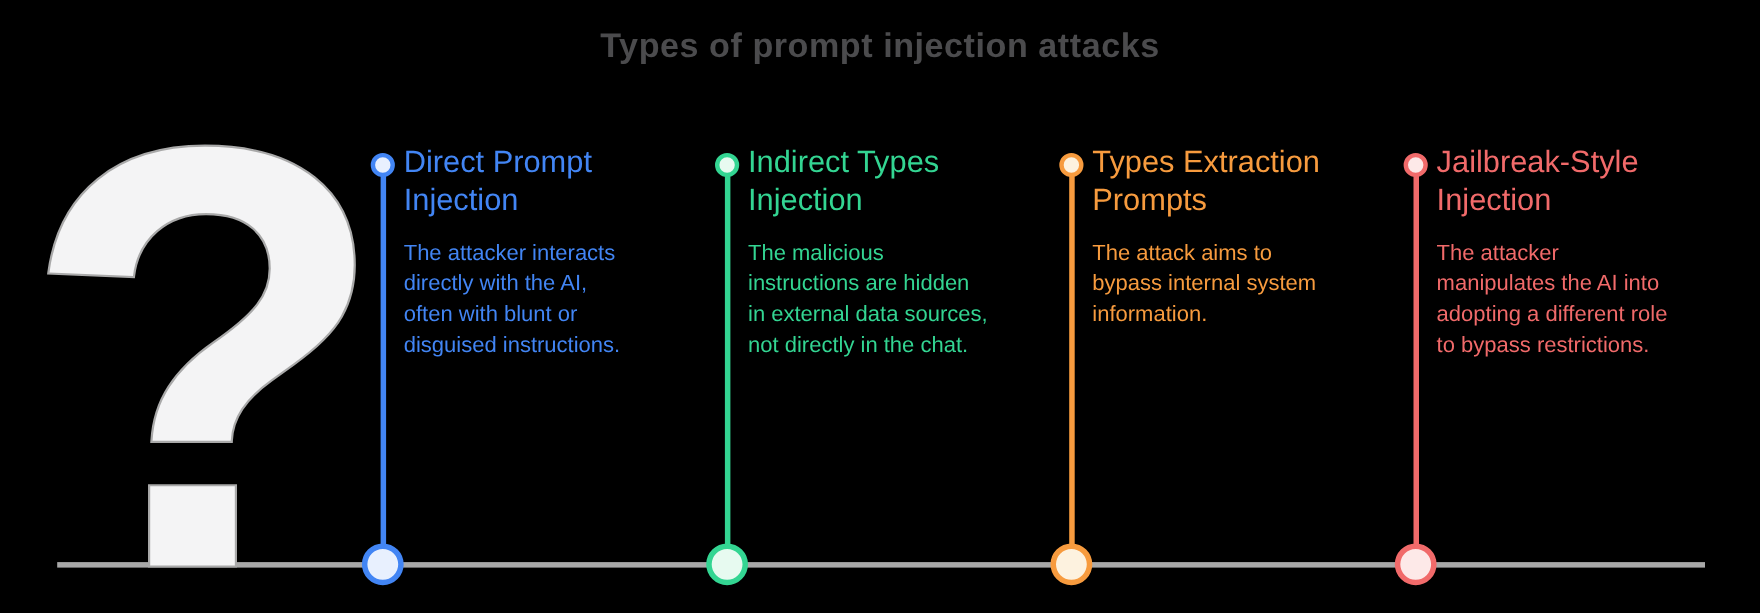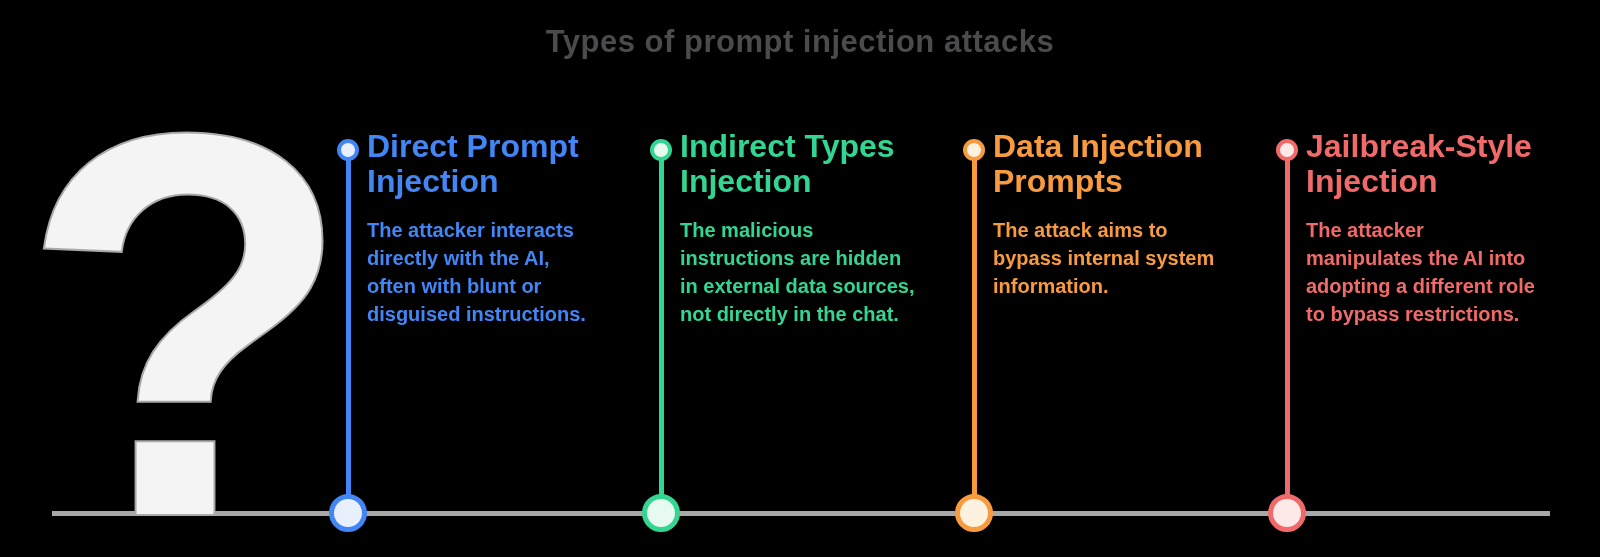--- a/index.html
+++ b/index.html
@@ -27,26 +27,26 @@
     background:var(--accent);
   }
   .dot {
     position:absolute; border-radius:50%; box-sizing:border-box;
     background:var(--tint); border:4px solid var(--accent);
   }
   .dot-top { width:22px; height:22px; left:-11px; top:139px; }
   .dot-bottom { width:38px; height:38px; left:-19px; top:494px; border-width:5px; }
   .col-title {
     position:absolute; left:19px; top:129px; width:300px; margin:0;
-    font-size:32px; line-height:35px; font-weight:700;
+    font-size:28px; line-height:35px; font-weight:400;
     color:var(--accent); white-space:pre-line;
   }
   .col-body {
     position:absolute; left:19px; top:216px; width:300px; margin:0;
-    font-size:20px; line-height:28px; font-weight:700;
+    font-size:20px; line-height:28px; font-weight:400;
     color:var(--accent); white-space:pre-line;
   }
 </style>
 </head>
 <body>
 
 <div class="canvas">
 
   <h1 class="title" style="color: rgb(75, 75, 77);">Types of prompt injection attacks</h1>
 
@@ -77,21 +77,21 @@
     <p class="col-body">The malicious
 instructions are hidden
 in external data sources,
 not directly in the chat.</p>
   </div>
 
   <div class="col" style="left: 974px; --accent: #F79B3E; --tint: #FDF2DF;">
     <div class="vline"></div>
     <div class="dot dot-top"></div>
     <div class="dot dot-bottom"></div>
-    <h2 class="col-title">Data Injection
+    <h2 class="col-title">Types Extraction
 Prompts</h2>
     <p class="col-body">The attack aims to
 bypass internal system
 information.</p>
   </div>
 
   <div class="col" style="left: 1287px; --accent: #F16A6A; --tint: #FDE9E8;">
     <div class="vline"></div>
     <div class="dot dot-top"></div>
     <div class="dot dot-bottom"></div>

